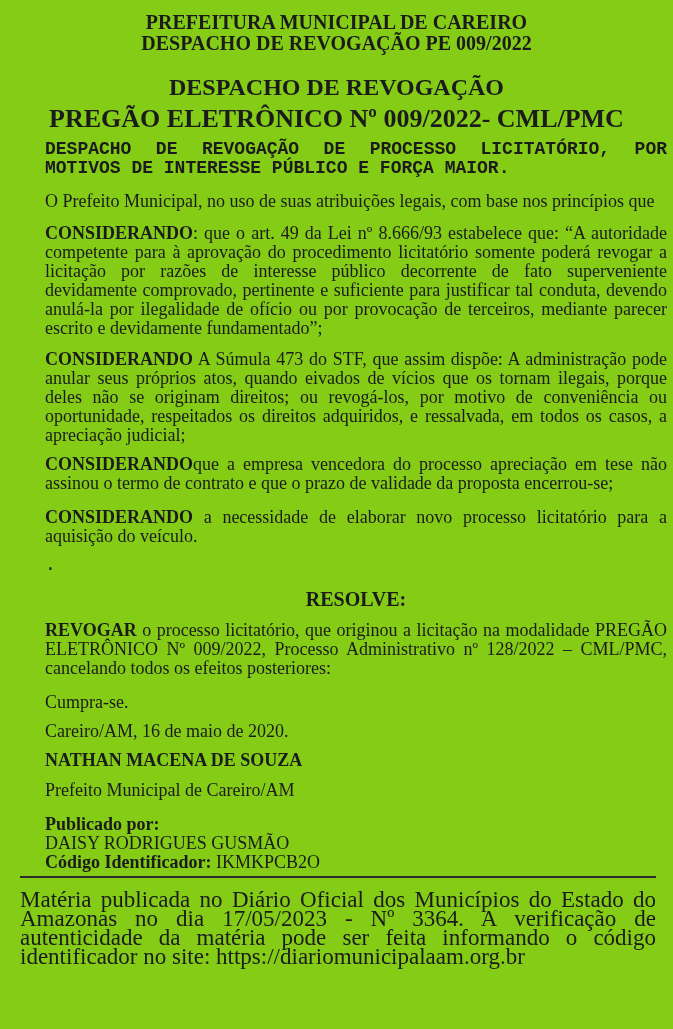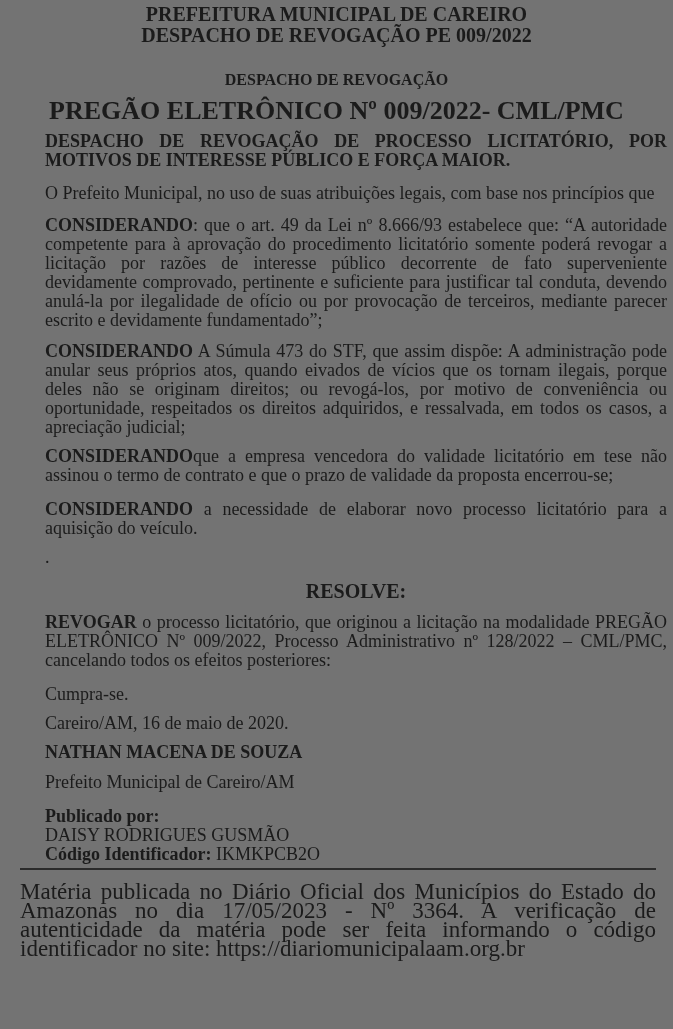--- a/index.html
+++ b/index.html
@@ -10,35 +10,35 @@
   body {
     width: 673px;
     height: 1029px;
     overflow: hidden;
     font-family: "Liberation Serif", "DejaVu Serif", serif;
     color: #1b1b1b;
   }
   .page {
     width: 673px;
     height: 1029px;
-    background: #737373;
+    background: #84cc16;
     box-sizing: border-box;
-    padding-top: 4px;
+    padding-top: 12px;
   }
   .doc-header {
     text-align: center;
     font-weight: bold;
     font-size: 20px;
     line-height: 21px;
   }
   .doc-title {
     margin: 23px 0 0 0;
     text-align: center;
     font-weight: bold;
-    font-size: 16px;
+    font-size: 24px;
     line-height: 21px;
   }
   .doc-subtitle {
     margin: 10px 0 0 0;
     text-align: center;
     font-weight: bold;
     font-size: 26px;
     line-height: 21px;
   }
   .content {
@@ -51,21 +51,21 @@
   }
   .content p {
     margin: 0;
   }
   .bold { font-weight: bold; }
   b { font-weight: bold; }
   .mb10 { margin-bottom: 10px !important; }
   .mb11 { margin-bottom: 11px !important; }
   .mb12 { margin-bottom: 12px !important; font-family: Liberation Serif, serif; }
   .mb13 { margin-bottom: 13px !important; }
-  .mb14 { margin-bottom: 14px !important; }
+  .mb14 { margin-bottom: 14px !important; font-family: Liberation Mono, monospace; }
   .mb15 { margin-bottom: 15px !important; }
   .resolve-heading {
     text-align: center;
     font-weight: bold;
     font-size: 20px;
     line-height: 21px;
     margin: 0 0 11px 0 !important;
   }
   .published-block {
     font-size: 18px;
@@ -102,21 +102,21 @@
   <div class="content">
 
     <p class="bold mb14">DESPACHO DE REVOGAÇÃO DE PROCESSO LICITATÓRIO, POR MOTIVOS DE INTERESSE PÚBLICO E FORÇA MAIOR.</p>
 
     <p class="mb13"><span>O Prefeito Municipal, no uso de suas atribuições legais, com base nos princípios que</span><br></p>
 
     <p class="mb12"><b>CONSIDERANDO</b><span>: que o art. 49 da Lei nº 8.666/93 estabelece que: “A autoridade competente para à aprovação do procedimento licitatório somente poderá revogar a licitação por razões de interesse público decorrente de fato superveniente devidamente comprovado, pertinente e suficiente para justificar tal conduta, devendo anulá-la por ilegalidade de ofício ou por provocação de terceiros, mediante parecer escrito e devidamente fundamentado”;</span></p>
 
     <p class="mb10"><b>CONSIDERANDO</b><span> A Súmula 473 do STF, que assim dispõe: A administração pode anular seus próprios atos, quando eivados de vícios que os tornam ilegais, porque deles não se originam direitos; ou revogá-los, por motivo de conveniência ou oportunidade, respeitados os direitos adquiridos, e ressalvada, em todos os casos, a apreciação judicial;</span></p>
 
-    <p class="mb15"><b>CONSIDERANDO</b><span>que a empresa vencedora do validade licitatório em tese não assinou o termo de contrato e que o prazo de validade da proposta encerrou-se;</span></p>
+    <p class="mb15"><b>CONSIDERANDO</b><span>que a empresa vencedora do processo apreciação em tese não assinou o termo de contrato e que o prazo de validade da proposta encerrou-se;</span></p>
 
     <p class="mb10"><b>CONSIDERANDO</b><span> a necessidade de elaborar novo processo licitatório para a aquisição do veículo.</span></p>
 
     <p class="mb14">.</p>
 
     <p class="resolve-heading">RESOLVE:</p>
 
     <p class="mb15"><b>REVOGAR</b><span> o processo licitatório, que originou a licitação na modalidade PREGÃO ELETRÔNICO Nº 009/2022, Processo Administrativo nº 128/2022 – CML/PMC, cancelando todos os efeitos posteriores:</span></p>
 
     <p class="mb10">Cumpra-se.</p>

